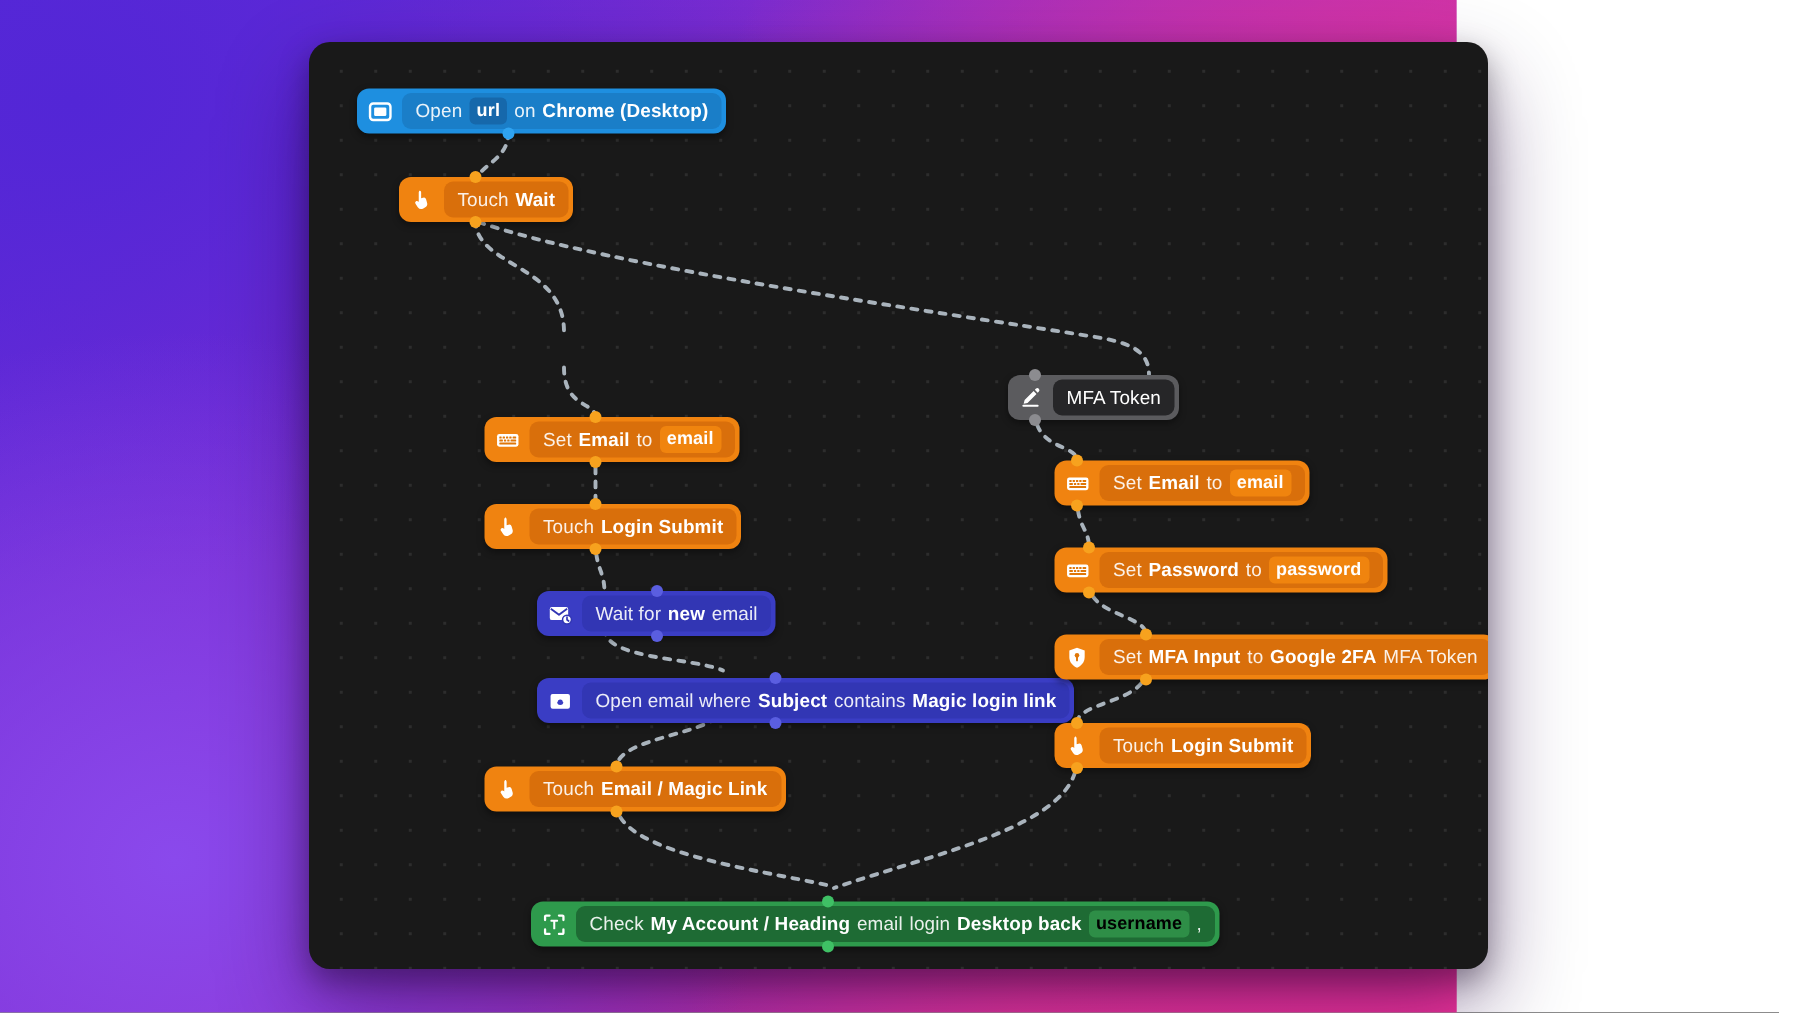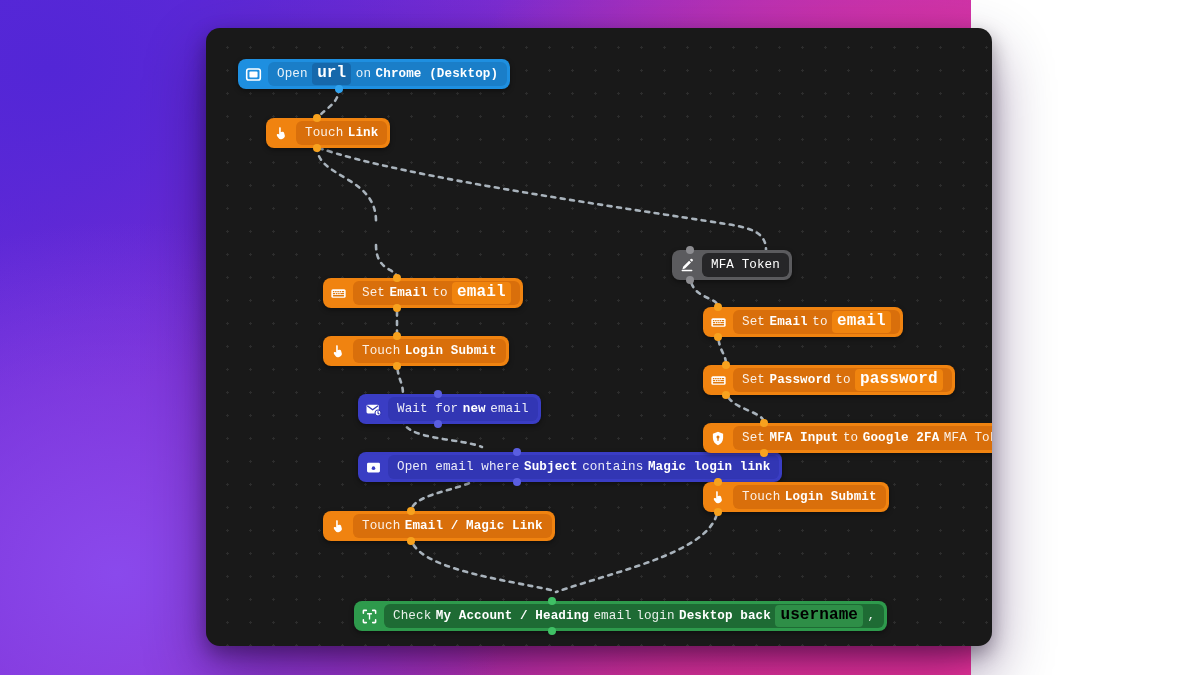--- a/index.html
+++ b/index.html
@@ -11,21 +11,20 @@
   }
   #stage {
     position: relative;
     width: 971px; height: 675px;
     background:
       radial-gradient(ellipse 70% 90% at 12% 85%, #8A49EC 0%, rgba(138,73,236,0) 58%),
       radial-gradient(ellipse 80% 85% at 95% 95%, #F4359C 0%, rgba(244,53,156,0) 60%),
       radial-gradient(ellipse 75% 80% at 95% 18%, #E0349F 0%, rgba(224,52,159,0) 62%),
       radial-gradient(ellipse 80% 80% at 5% 10%, #5326D6 0%, rgba(83,38,214,0) 60%),
       linear-gradient(128deg, #5B2AD9 0%, #7A2CD2 32%, #A52FBE 58%, #E1389F 80%, #F4369B 100%);
-    font-family: Liberation Mono, monospace;
   }
 
   
   #canvas {
     position: absolute;
     left: 206px; top: 28px;
     width: 786px; height: 618px;
     background-color: #191919;
     border-radius: 14px;
     box-shadow: 0 26px 60px rgba(40,0,70,0.45), 0 8px 20px rgba(0,0,0,0.35);
@@ -66,21 +65,21 @@
     margin-right: 3px;
     border-radius: 6px;
     color: #ffffff;
   }
   .node .body .b { font-weight: bold; }
   .node .body .dim { opacity: .90; }
   .node .chip {
     border-radius: 4px;
     padding: 1px 5px 2px;
     font-weight: bold;
-    font-size: 16px;
+    font-size: 12px;
     line-height: 1.22;
   }
 
   
   .n-blue  { background: #1E8FE0; }
   .n-blue  .body { background: #1A7EC8; }
   .n-blue  .chip { background: #1668AB; color:#fff; }
 
   .n-orange { background: #F08310; }
   .n-orange .body { background: #D96F0B; }
@@ -166,21 +165,21 @@
     </div>
 
     <div class="node n-orange" style="left:60px; top:90px;">
       <span class="ico">
         <svg width="16" height="16" viewBox="0 0 20 20">
             <path d="M8.2 2.4a1.5 1.5 0 0 1 1.5 1.5v5.1l1.5-.5a2 2 0 0 1 2.6 1.3l.9 3.1c.4 1.4-.2 2.9-1.5 3.6l-1.7.9a3.6 3.6 0 0 1-4.6-1L5 13.6a1.6 1.6 0 0 1 .4-2.2c.6-.4 1.4-.3 1.9.2l.4.5V3.9a1.5 1.5 0 0 1 1.5-1.5z" fill="#fff"></path>
           </svg>
       </span>
       <span class="body">
         <span class="dim">Touch</span>
-        <span class="b">Link</span>
+        <span class="b">Wait</span>
       </span>
       <span class="port p-orange" style="left:51px; top:0px;"></span>
       <span class="port p-orange" style="left:51px; top:30px;"></span>
     </div>
 
 
     <div class="node n-gray" style="left:466px; top:222px;">
       <span class="ico">
         <svg width="16" height="16" viewBox="0 0 20 20">
             <path d="M14.6 2.6a1.7 1.7 0 0 1 2.4 2.4l-1 1-2.4-2.4 1-1z" fill="#fff"></path>

